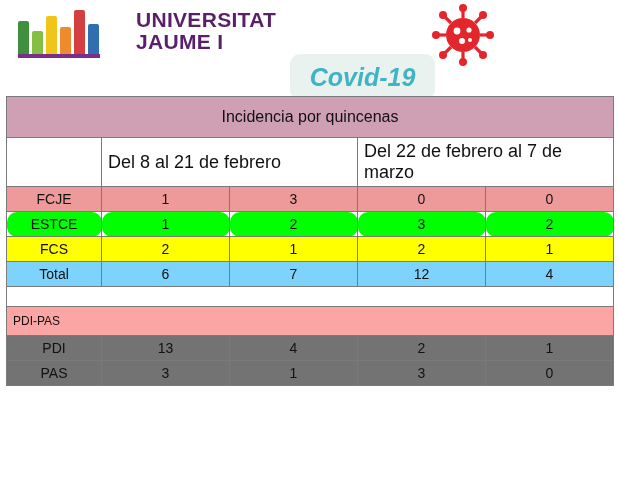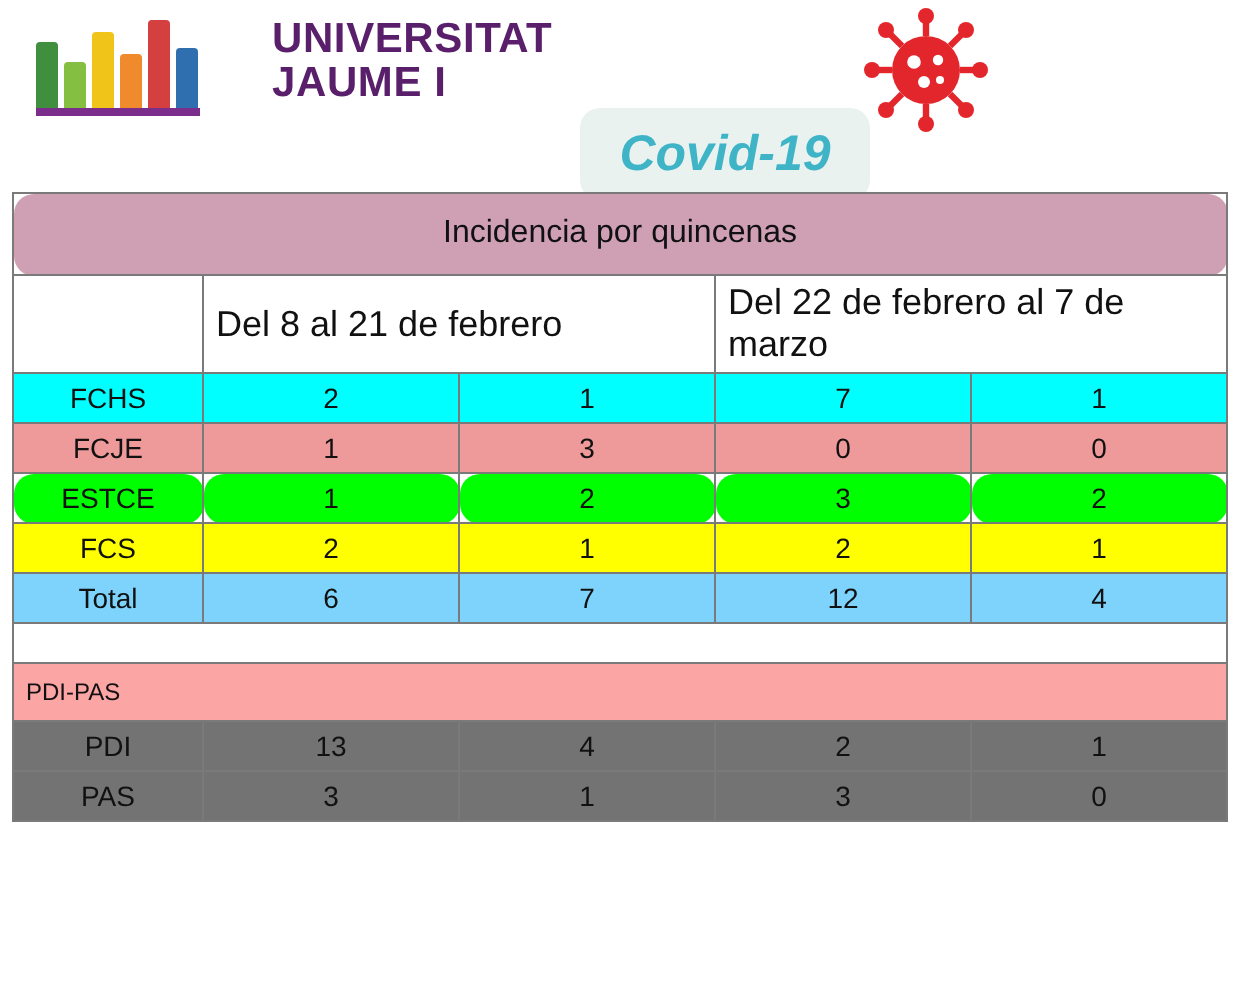--- a/index.html
+++ b/index.html
@@ -106,21 +106,20 @@
     vertical-align: middle;
   }
   .col-lab { width: 95px; }
   .col-d   { width: 128px; }
 
   .title-cell {
     background: #cfa0b4;
     text-align: center;
     font-size: 16px;
     height: 34px;
-    border-radius: 10px;
   }
   .period-cell {
     background: #ffffff;
     font-size: 18px;
     padding-left: 8px;
     height: 34px;
   }
   .sub-cell {
     background: #ffffff;
     font-size: 11px;
@@ -237,27 +236,20 @@
         <td class="title-cell" colspan="5">Incidencia por quincenas</td>
       </tr>
       <tr>
         <td class="blank-cell"></td>
         <td class="period-cell" colspan="2">Del 8 al 21 de febrero</td>
         <td class="period-cell" colspan="2">Del 22 de febrero al 7 de marzo</td>
       </tr>
 
 
       <tr class="row-h">
-        <td class="r-lab bg-cyan">FCHS</td>
-        <td class="r-val bg-cyan">2</td>
-        <td class="r-val bg-cyan">1</td>
-        <td class="r-val bg-cyan">7</td>
-        <td class="r-val bg-cyan">1</td>
-      </tr>
-      <tr class="row-h">
         <td class="r-lab bg-salmon">FCJE</td>
         <td class="r-val bg-salmon">1</td>
         <td class="r-val bg-salmon">3</td>
         <td class="r-val bg-salmon">0</td>
         <td class="r-val bg-salmon">0</td>
       </tr>
       <tr class="row-h">
         <td class="r-lab bg-green">ESTCE</td>
         <td class="r-val bg-green">1</td>
         <td class="r-val bg-green">2</td>

